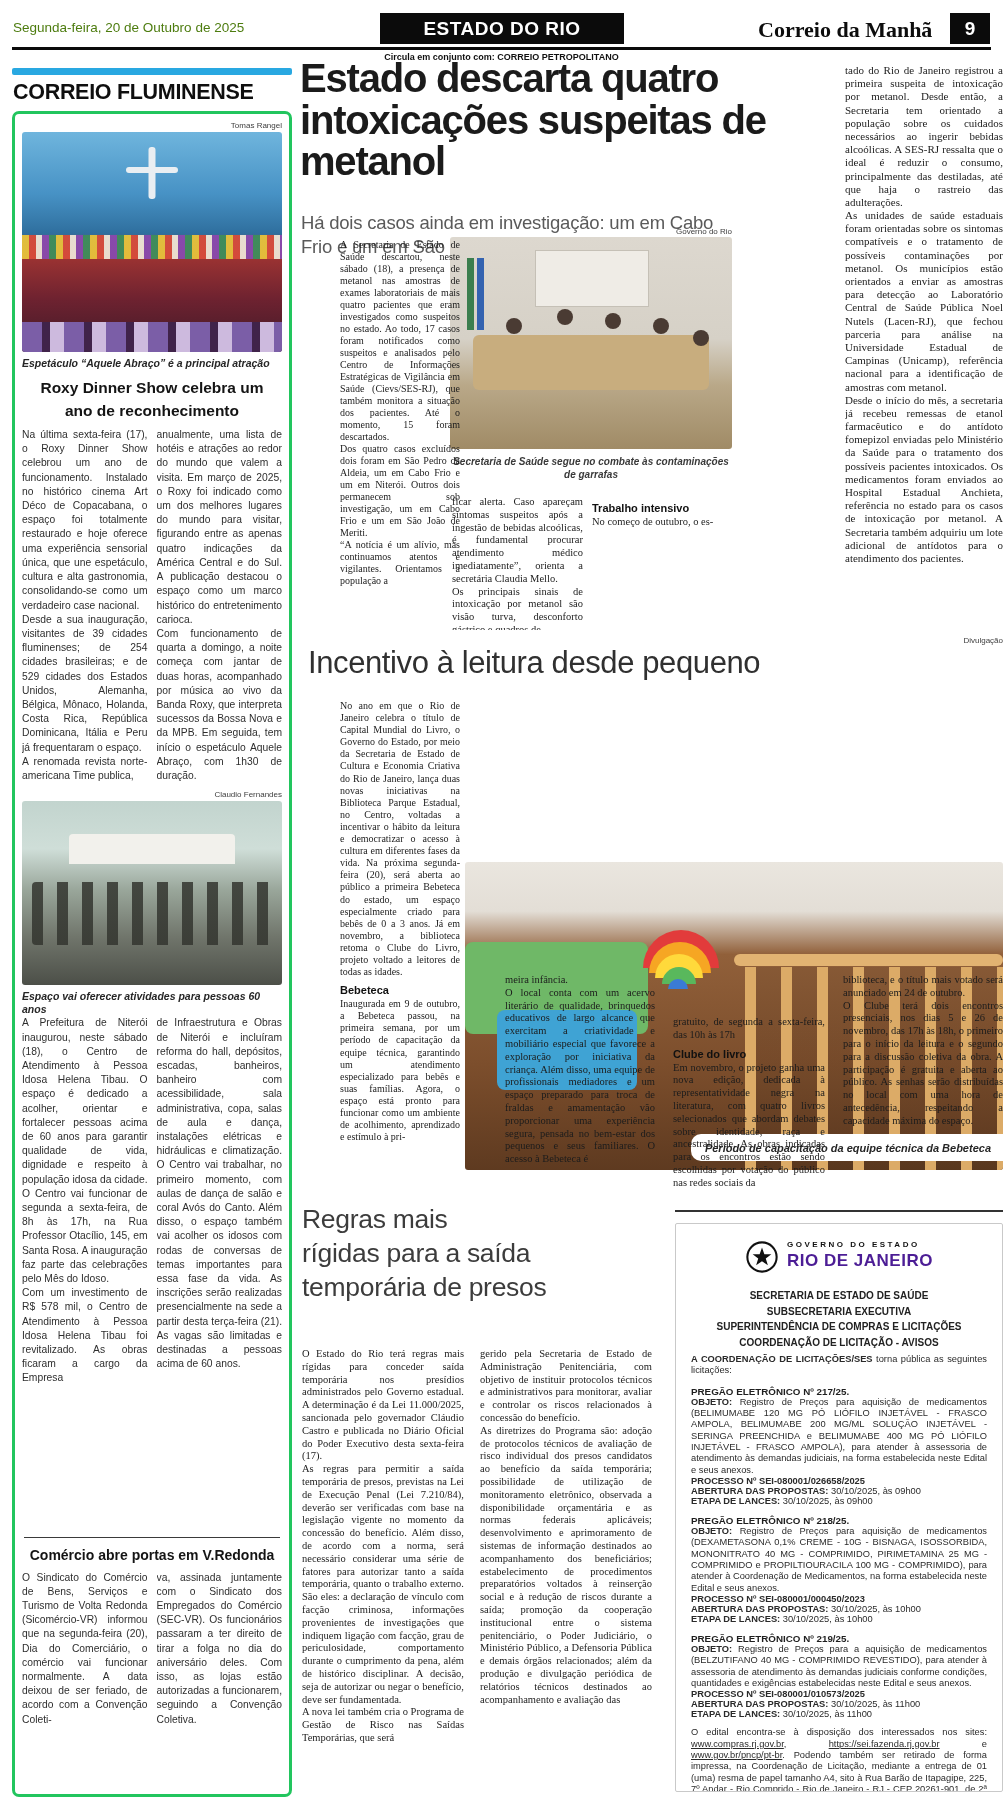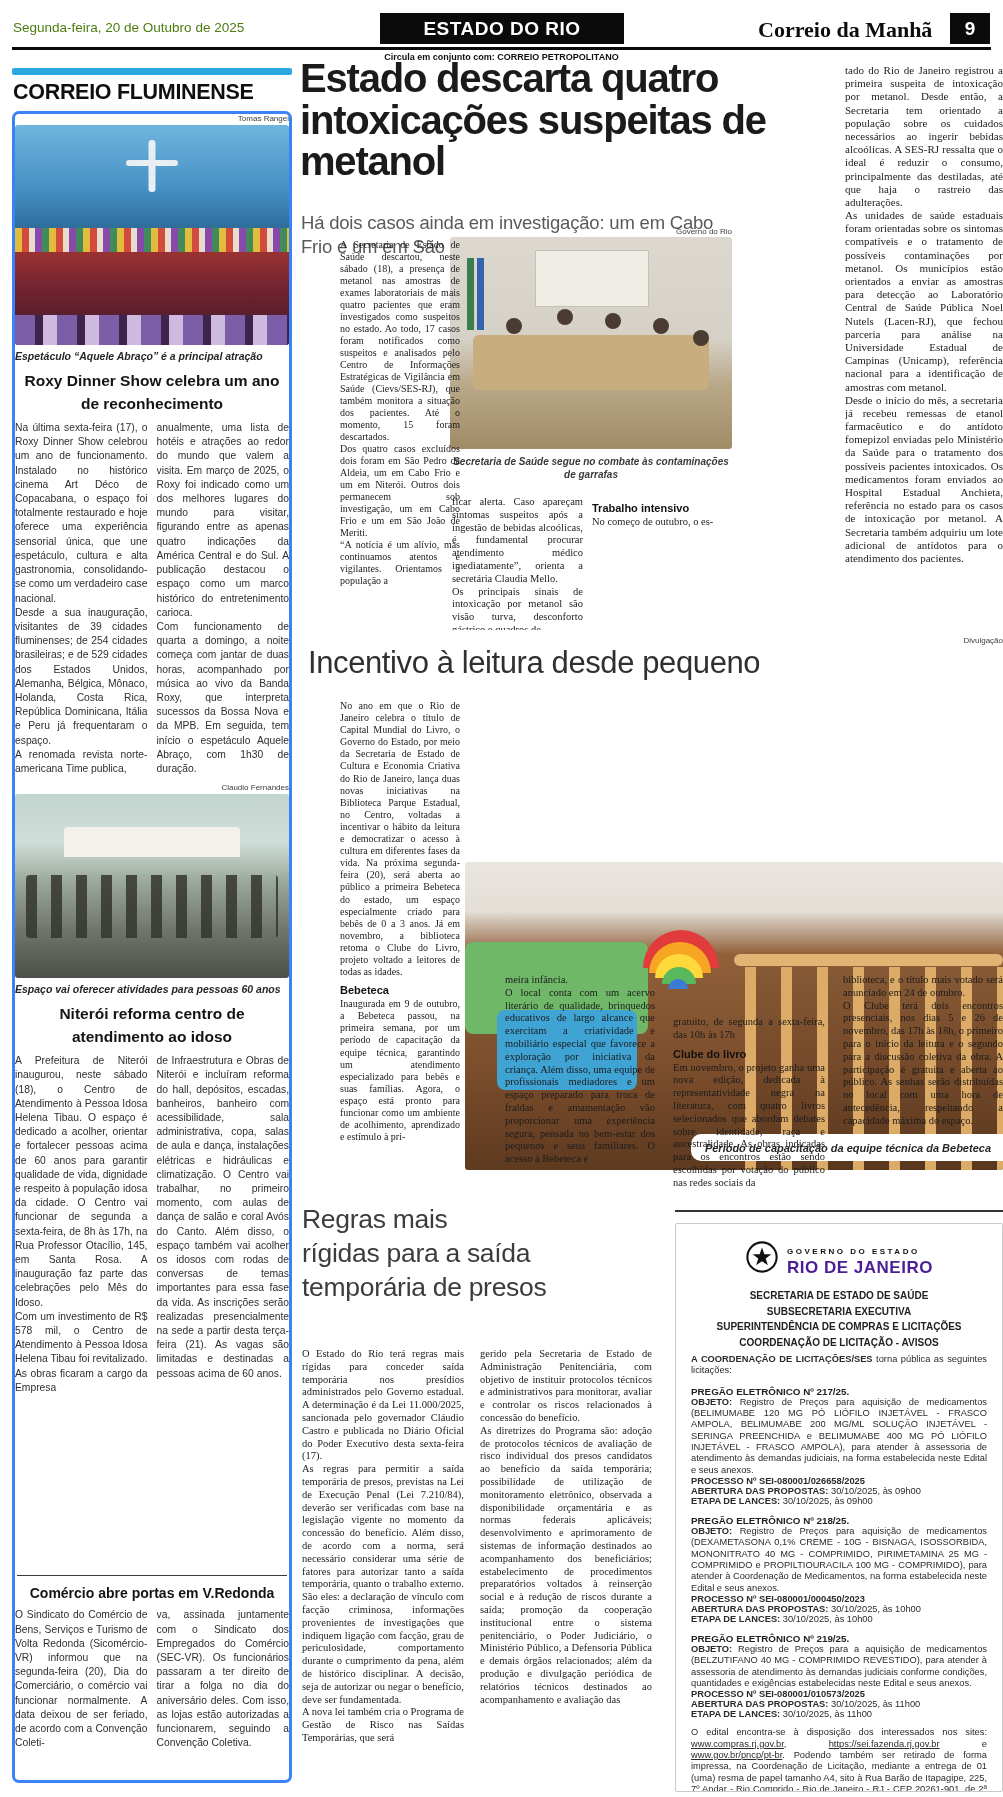--- a/index.html
+++ b/index.html
@@ -19,33 +19,33 @@
   .banner{background:#0b0b0b;color:#fff;font-weight:bold;font-size:19px;letter-spacing:.5px;
           display:flex;align-items:center;justify-content:center;}
   .masthead{font-family:"Liberation Serif","DejaVu Serif",serif;font-weight:bold;font-size:22px;color:#0d0d0d;}
   .pagenumbox{background:#0b0b0b;color:#fff;font-weight:bold;font-size:19px;
               display:flex;align-items:center;justify-content:center;}
   .toprule{background:#0b0b0b;height:2.5px;}
   .circnote{font-size:9px;font-weight:bold;color:#111;text-align:center;}
   
   .railbar{background:#29a8e1;height:7px;border-radius:2px;}
   .railtitle{font-size:21.5px;font-weight:bold;letter-spacing:-.3px;color:#0f0f0f;margin:5px 0 6px 1px;}
-  .railbox{border:3px solid #3b82f6;border-radius:7px;height:1666px;overflow:hidden;}
+  .railbox{border:3px solid #22c55e;border-radius:7px;padding:7px;height:1666px;overflow:hidden;}
   .rail-col2{display:flex;gap:9px;}
   .rail-col2>div{flex:1;font-size:10.3px;line-height:1.38;}
   .railhead{font-size:15.5px;font-weight:bold;text-align:center;line-height:1.45;color:#141414;margin:7px 4px 6px 4px;}
   .raildivider{border:0;border-top:1.5px solid #3a3a3a;margin:9px 2px 7px 2px;}
   
   .mainhead{font-weight:bold;font-size:40px;line-height:1.04;letter-spacing:-1.2px;color:#1b1b1b;}
   .subhead{font-size:18.5px;line-height:1.28;color:#5a5a5a;letter-spacing:-.2px;}
   .sechead{font-size:31px;color:#303030;letter-spacing:-.4px;}
   .sechead2{font-size:26.5px;color:#3c3c3c;line-height:1.28;white-space:pre-line;letter-spacing:-.3px;}
   
   .adbox{border:1.5px solid #c9c9c9;border-radius:2px;background:#fff;padding:12px 15px;overflow:hidden;}
-  .adgov{display:flex;align-items:flex-end;justify-content:center;gap:8px;margin:4px 0 10px 0;}
+  .adgov{display:flex;align-items:flex-start;justify-content:center;gap:8px;margin:4px 0 10px 0;}
   .adgovlabel{font-size:8px;font-weight:bold;letter-spacing:2.5px;color:#111;}
   .adgovname{font-size:17px;font-weight:bold;letter-spacing:.5px;color:#4c1d95;}
   .adorg{font-size:10px;font-weight:bold;text-align:center;line-height:1.55;color:#222;}
   .adtext{font-size:9.3px;line-height:1.22;text-align:justify;color:#2a2a2a;}
   .adtitle{font-size:9.8px;font-weight:bold;margin-top:9px;color:#1e1e1e;}
   .adlabel{font-weight:bold;}
   .adline{font-size:9.3px;color:#2a2a2a;}
   
   .p1{background:linear-gradient(180deg,#6fb5dd 0%,#4792c5 28%,#2f6f9e 46%,#993232 58%,#6e2230 76%,#401a28 100%);}
   .p1 .statue{position:absolute;left:50%;top:7%;width:7px;height:52px;background:#e9eef2;transform:translateX(-50%);border-radius:3px;}
@@ -109,21 +109,20 @@
 Com funcionamento de quarta a domingo, a noite começa com jantar de duas horas, acompanhado por música ao vivo da Banda Roxy, que interpreta sucessos da Bossa Nova e da MPB. Em seguida, tem início o espetáculo Aquele Abraço, com 1h30 de duração.</div>
       </div>
 
       <div class="credit" style="margin-top:4px;">Claudio Fernandes</div>
       <div class="photo p2" style="height:184px;margin:2px 0 5px 0;">
         <div class="canopy"></div>
         <div class="people"></div>
       </div>
       <div class="caption">Espaço vai oferecer atividades para pessoas 60 anos</div>
 
-      <div class="railhead">Niterói reforma centro de atendimento ao idoso</div>
       <div class="rail-col2" style="height:512px;">
         <div class="sansbody">A Prefeitura de Niterói inaugurou, neste sábado (18), o Centro de Atendimento à Pessoa Idosa Helena Tibau. O espaço é dedicado a acolher, orientar e fortalecer pessoas acima de 60 anos para garantir qualidade de vida, dignidade e respeito à população idosa da cidade. O Centro vai funcionar de segunda a sexta-feira, de 8h às 17h, na Rua Professor Otacílio, 145, em Santa Rosa. A inauguração faz parte das celebrações pelo Mês do Idoso.
 Com um investimento de R$ 578 mil, o Centro de Atendimento à Pessoa Idosa Helena Tibau foi revitalizado. As obras ficaram a cargo da Empresa</div>
         <div class="sansbody">de Infraestrutura e Obras de Niterói e incluíram reforma do hall, depósitos, escadas, banheiros, banheiro com acessibilidade, sala administrativa, copa, salas de aula e dança, instalações elétricas e hidráulicas e climatização. O Centro vai trabalhar, no primeiro momento, com aulas de dança de salão e coral Avós do Canto. Além disso, o espaço também vai acolher os idosos com rodas de conversas de temas importantes para essa fase da vida. As inscrições serão realizadas presencialmente na sede a partir desta terça-feira (21). As vagas são limitadas e destinadas a pessoas acima de 60 anos.</div>
       </div>
 
       <hr class="raildivider">
       <div class="railhead" style="font-size:14px;margin:2px 0 5px 0;">Comércio abre portas em V.Redonda</div>
       <div class="rail-col2" style="height:168px;">
         <div class="sansbody">O Sindicato do Comércio de Bens, Serviços e Turismo de Volta Redonda (Sicomércio-VR) informou que na segunda-feira (20), Dia do Comerciário, o comércio vai funcionar normalmente. A data deixou de ser feriado, de acordo com a Convenção Coleti-</div>

